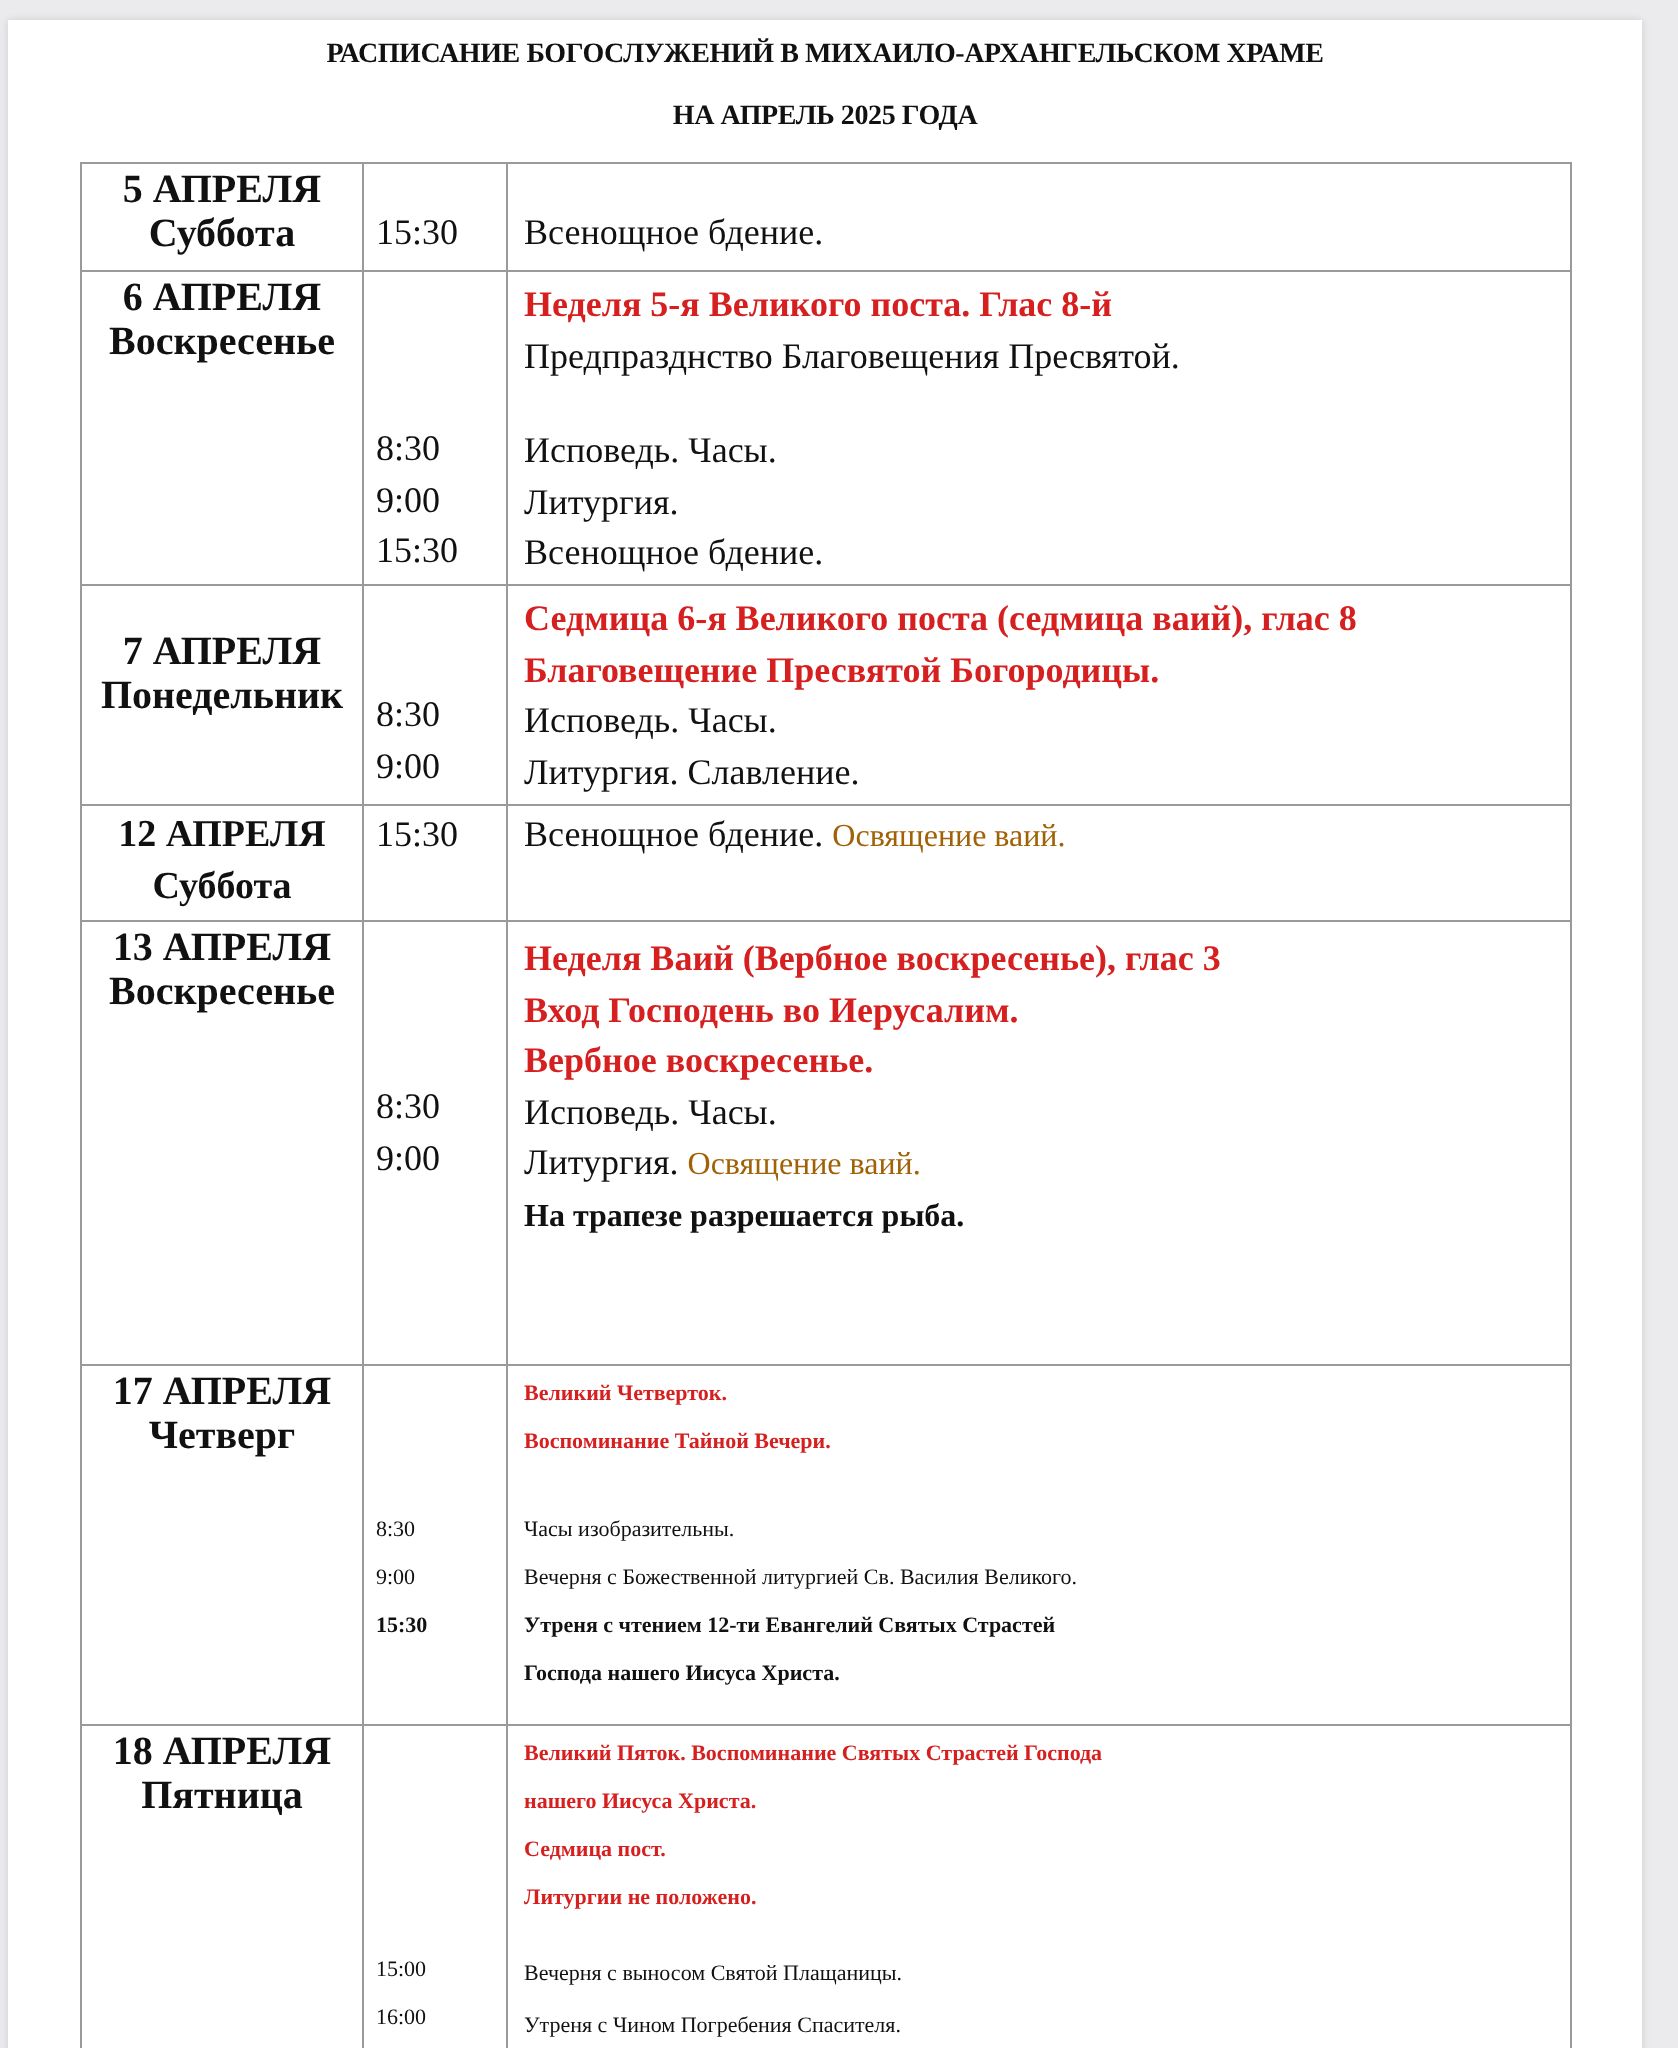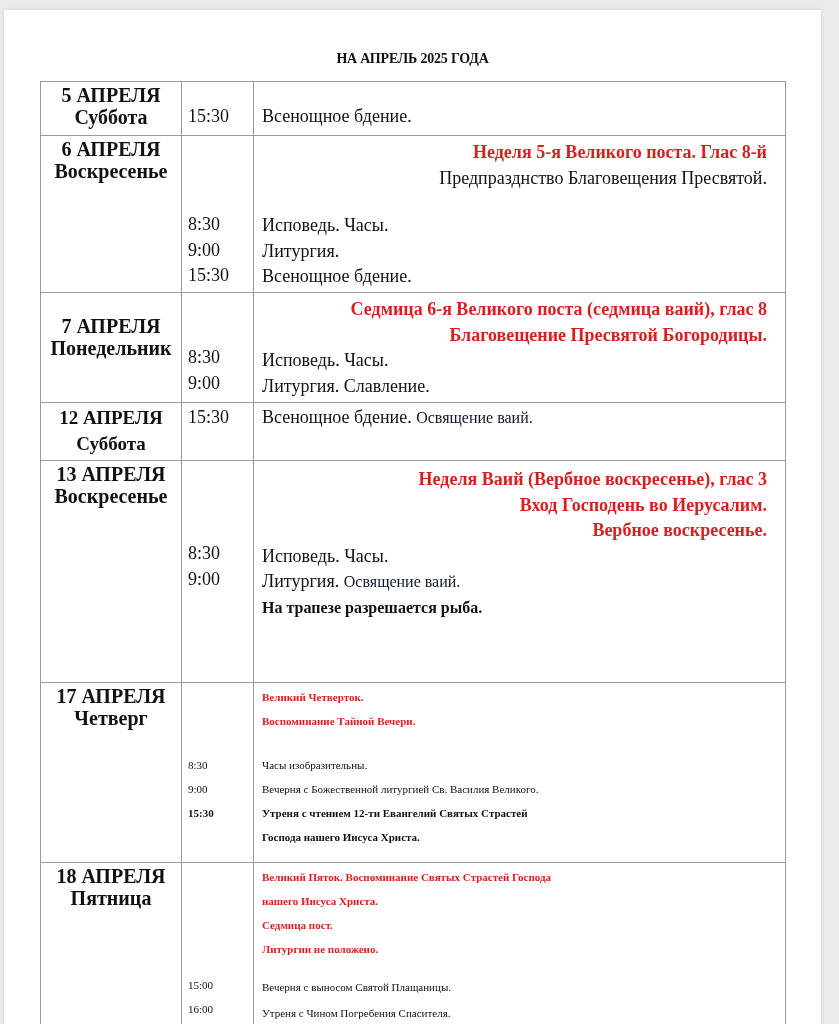--- a/index.html
+++ b/index.html
@@ -35,31 +35,32 @@
   col.c-date { width: 141px; }
   col.c-time { width: 72px; }
   col.c-desc { width: 532px; }
   .date-cell { text-align: center; font-weight: bold; font-size: 20px; line-height: 22px; padding-top: 2px; }
   .date-cell.big { font-size: 19px; line-height: 26px; }
   .date-cell .dw { display:block; }
   .time-cell { font-size: 18px; line-height: 25.5px; padding-left: 6px; }
   .desc-cell { font-size: 18px; line-height: 25.5px; padding-left: 8px; padding-right: 18px; }
   .red { color: #d61f1f; }
   .bold { font-weight: bold; }
-  .center { text-align: right; }
+  .center { text-align: left; }
   .small { font-size: 16px; }
-  .small-red { color: #0f172a; font-size: 16px; }
+  .small-red { color: #a16207; font-size: 16px; }
   .line { display: block; white-space: nowrap; }
   .sm-lines .line { font-size: 11px; line-height: 24px; }
   .spacer { display:block; }
 </style>
 </head>
 <body>
 
 <div class="sheet">
+  <div class="title t1">РАСПИСАНИЕ БОГОСЛУЖЕНИЙ В МИХАИЛО-АРХАНГЕЛЬСКОМ ХРАМЕ</div>
   <div class="title t2">НА АПРЕЛЬ 2025 ГОДА</div>
 
   <table>
     <colgroup>
         <col class="c-date">
         <col class="c-time">
         <col class="c-desc">
       </colgroup>
 
     <tbody>

